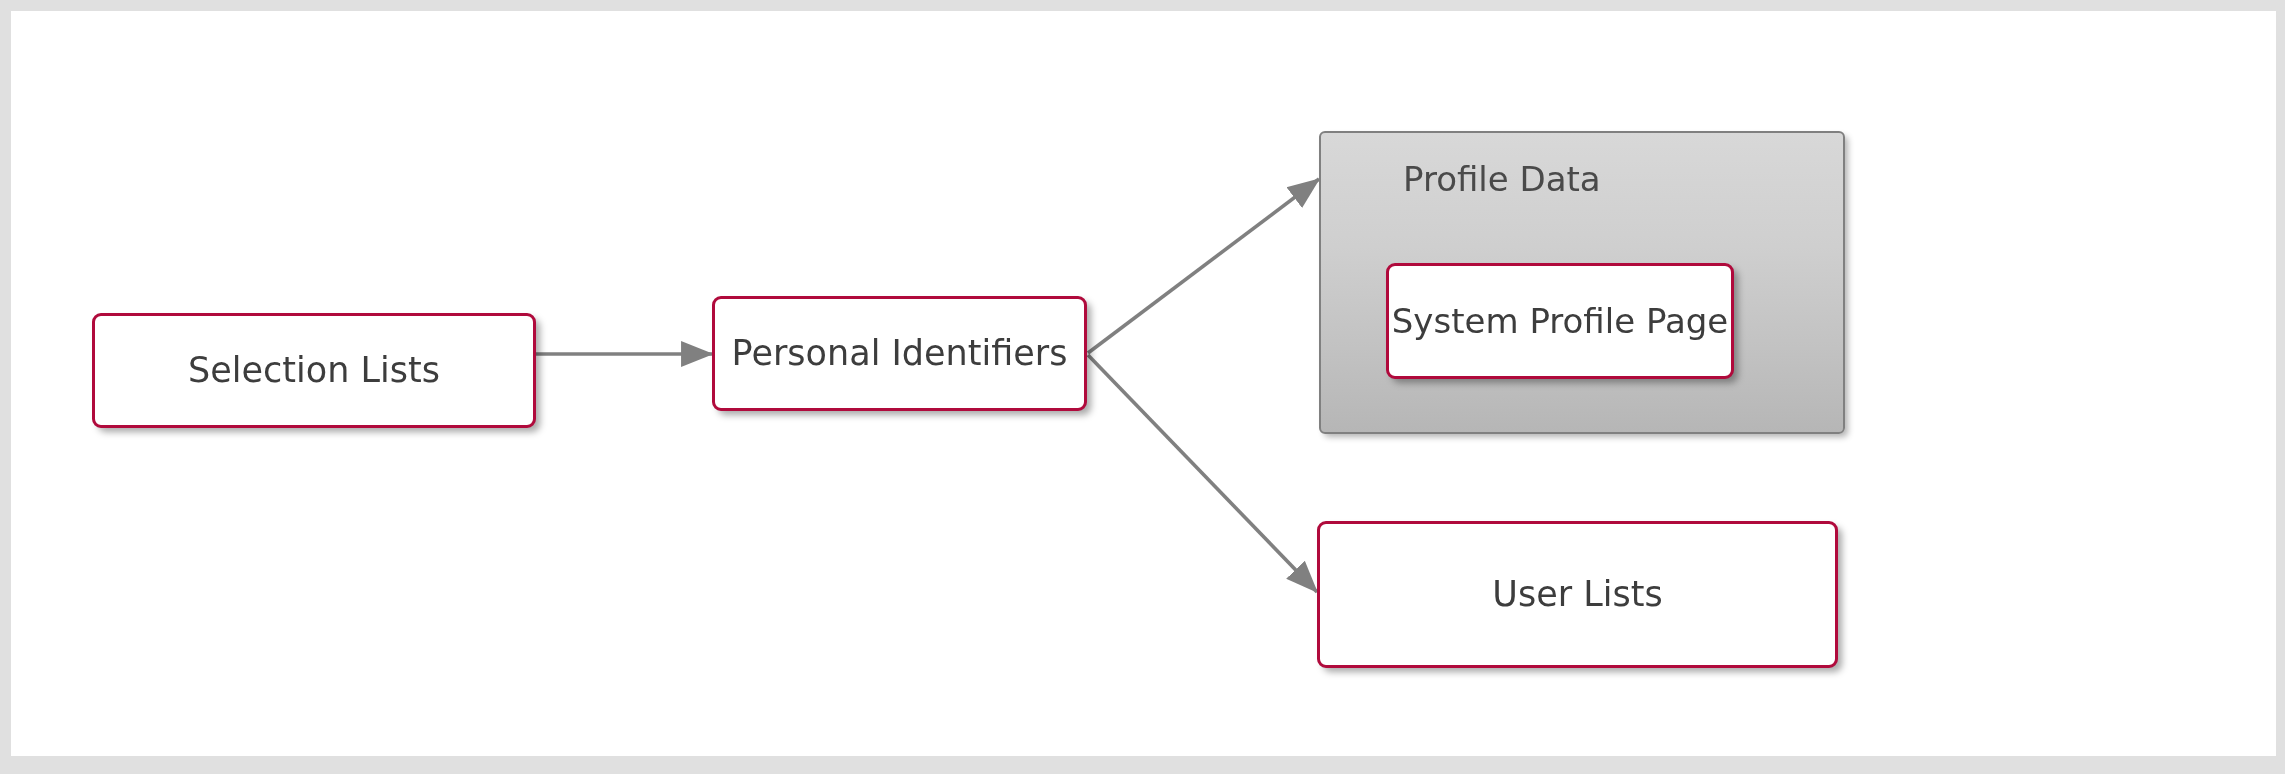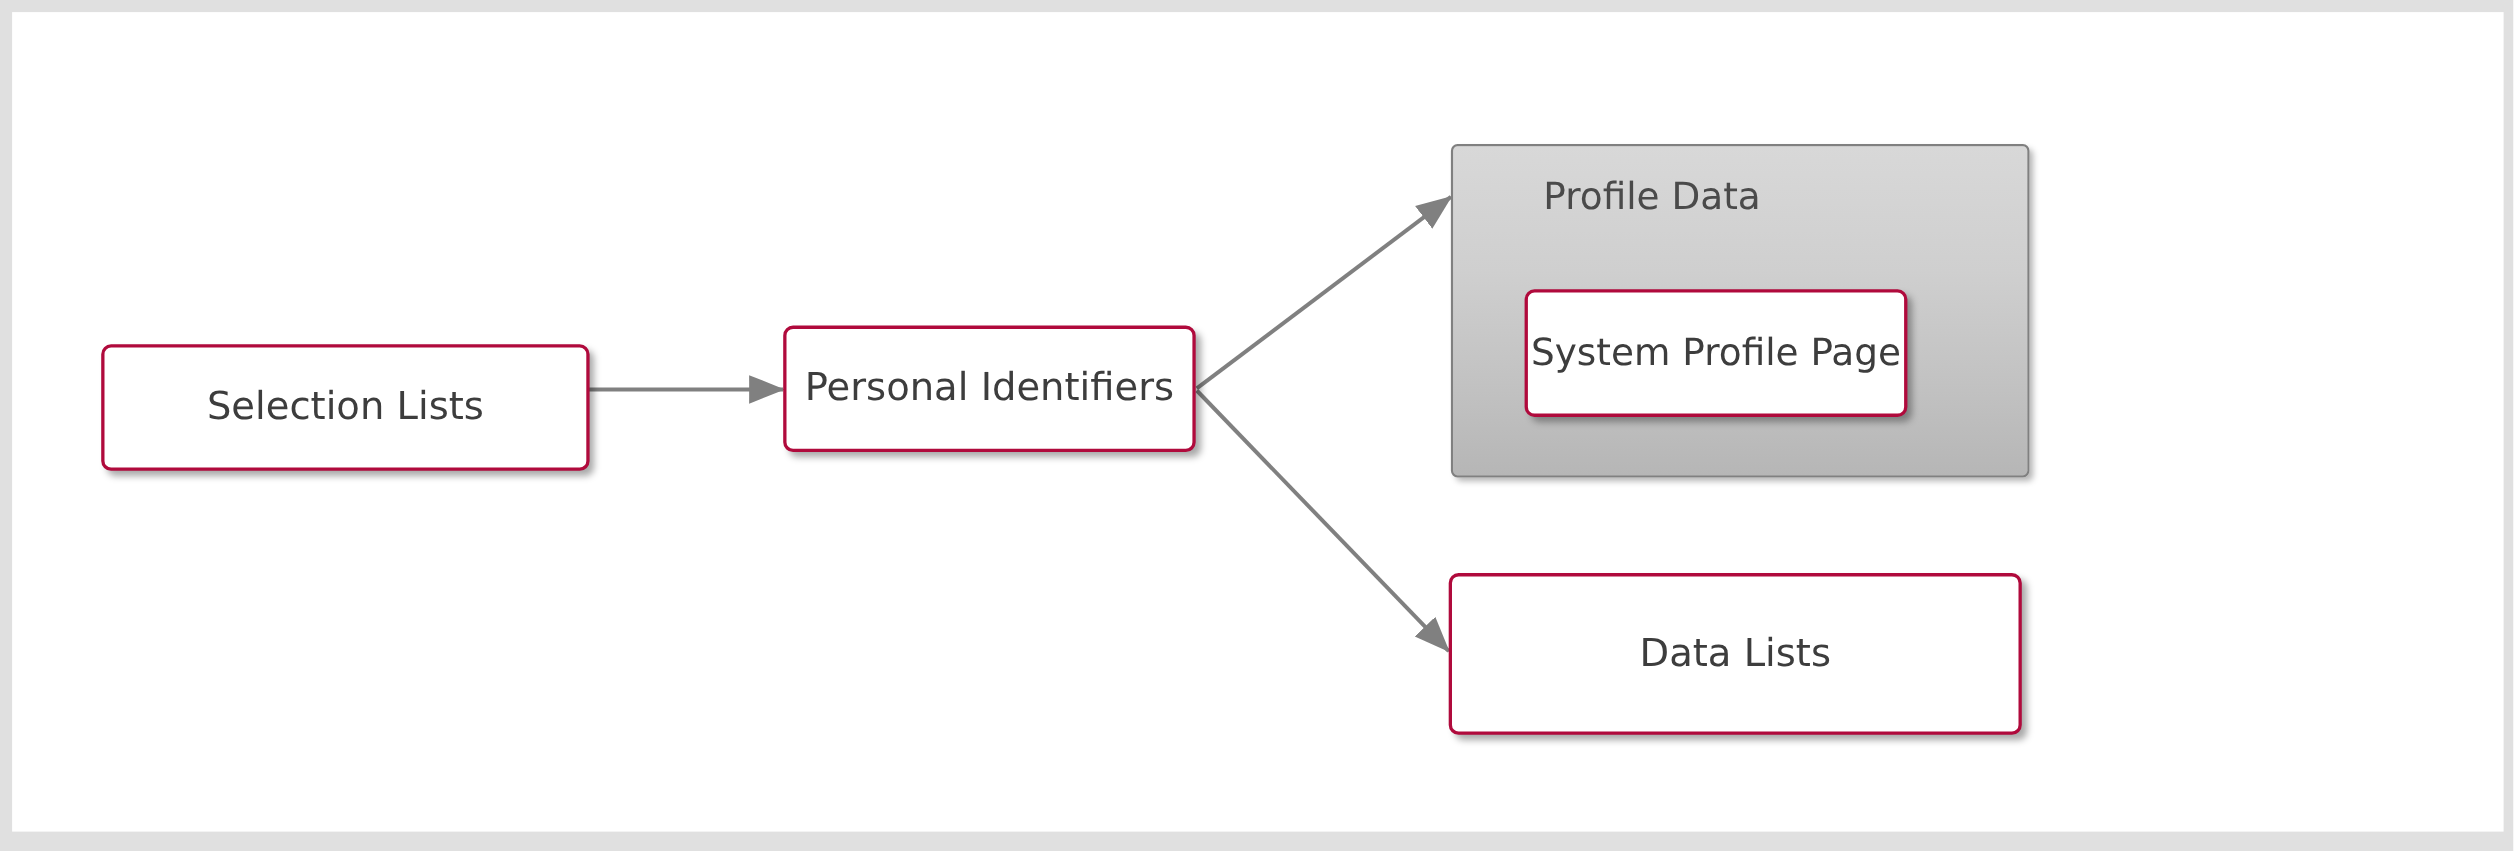--- a/index.html
+++ b/index.html
@@ -119,15 +119,15 @@
 
   <div class="node node-group" id="group-profile-data">
     <span class="group-title">Profile Data</span>
 
     <div class="node node-red" id="node-system-profile-page">
       <span class="node-label">System Profile Page</span>
     </div>
   </div>
 
   <div class="node node-red" id="node-user-lists">
-    <span class="node-label">Data Lists</span>
+    <span class="node-label">User Lists</span>
   </div>
 </div>
 
 </body></html>

